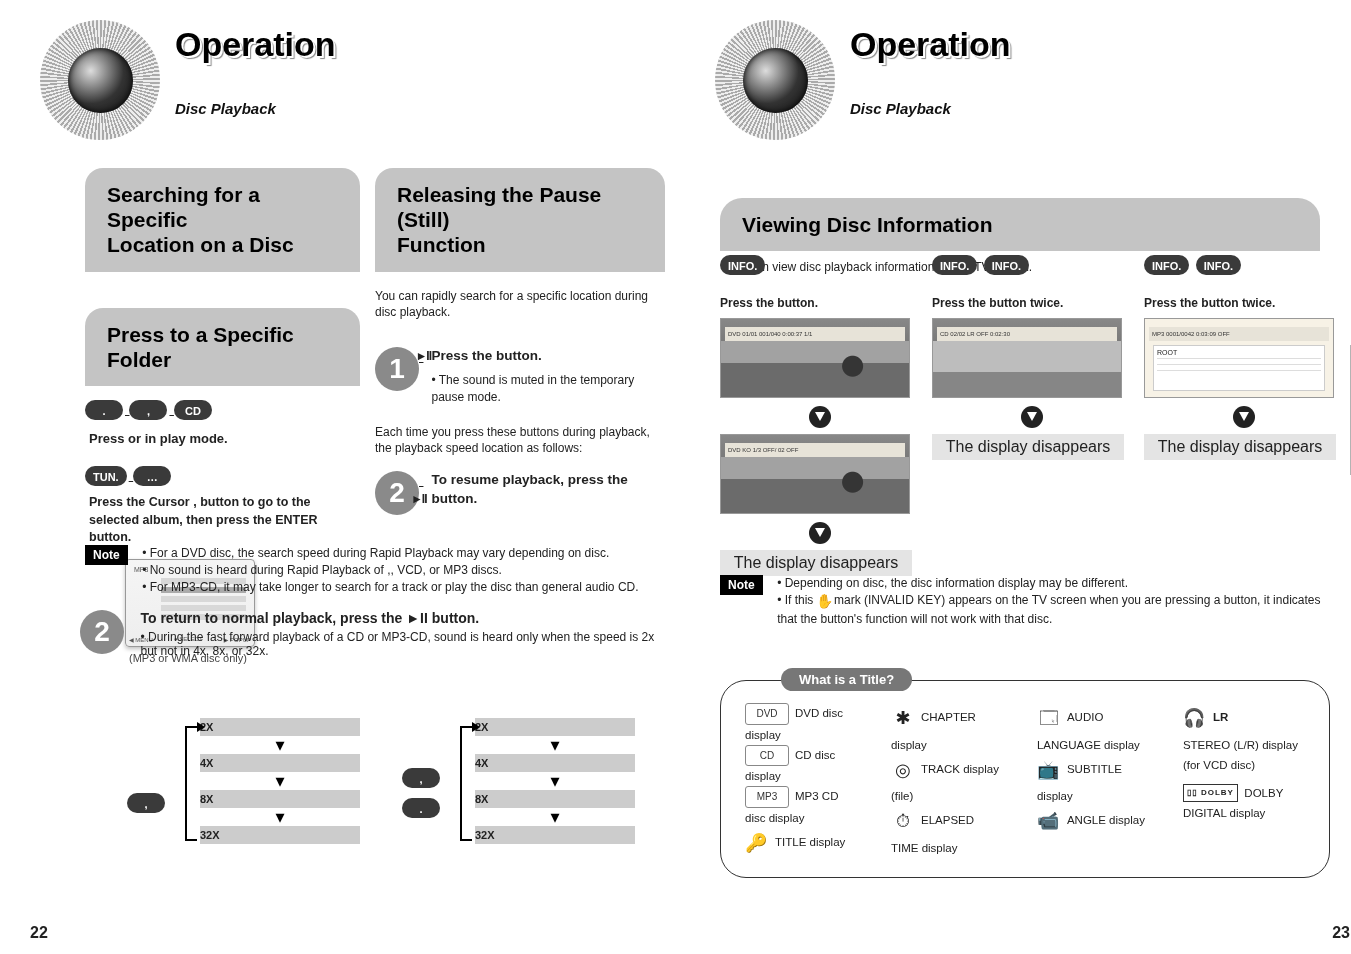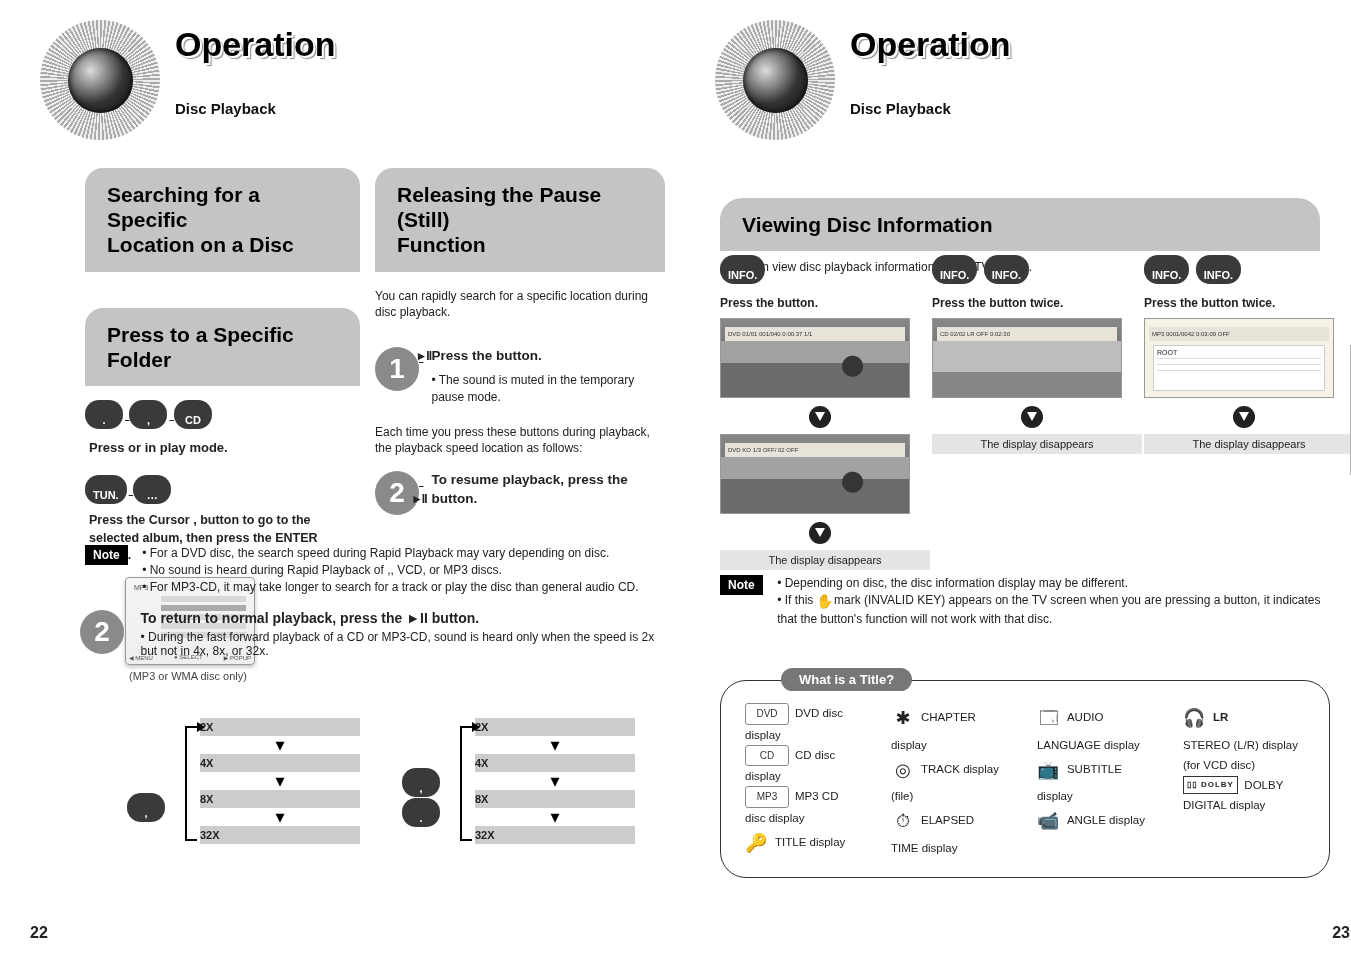--- a/index.html
+++ b/index.html
@@ -44,21 +44,21 @@
   .lens-label {
     position: absolute;
     top: 25px; left: 155px;
     font-size: 34px; font-weight: bold;
     text-shadow: 2px 2px 0 #fff, 3px 3px 1px #888;
     color: #000;
   }
   .lens-sub {
     position: absolute;
     top: 100px; left: 155px;
-    font-size: 15px; font-weight: bold; color: #111;
+    font-size: 15px; font-weight: bold; color: #111; font-style: italic;
   }
 
   
   .sect-header {
     background: #c4c4c4;
     border-radius: 18px 18px 0 0;
     padding: 14px 22px 14px 22px;
     margin-top: 18px;
     font-size: 21px;
     font-weight: bold;
@@ -72,21 +72,21 @@
   .col-left { left: 65px; width: 275px; top: 150px; }
   .col-right { left: 355px; width: 290px; top: 150px; }
 
   
   .pill {
     display: inline-block;
     background: #3a3a3a;
     color: #fff;
     font-size: 11px;
     font-weight: bold;
-    padding: 14px 8px 3px 8px;
+    padding: 5px 8px 3px 8px;
     border-radius: 14px;
     min-width: 38px;
     text-align: center;
     margin-right: 2px;
     vertical-align: middle;
   }
   .num-circle {
     display: inline-block;
     width: 44px; height: 44px;
     border-radius: 50%;
@@ -200,22 +200,22 @@
   .down-dot {
     width:22px; height:22px; border-radius:50%; background:#222;
     margin:8px auto 6px auto; position:relative;
   }
   .down-dot::after {
     content:""; position:absolute; left:6px; top:6px;
     border-left:5px solid transparent; border-right:5px solid transparent;
     border-top:9px solid #fff;
   }
   .label-band {
-    background:#e4e4e4; font-size:11px; text-align:center; padding:4px 0;
-    width:210px;
+    background:#e4e4e4; font-size:16px; text-align:center; padding:4px 0;
+    width:192px;
   }
 
   .right-note-row { position:absolute; left:25px; top:575px; width:620px; }
   .hand-icon { display:inline-block; width:14px; font-size:14px; vertical-align:-2px;}
 
   
   .gloss-box {
     position:absolute; left:25px; top:680px; width:610px;
     border:1.5px solid #333; border-radius:26px;
     padding:22px 24px 18px 24px;
@@ -483,20 +483,20 @@
         <div><span class="gly">⏱</span><span>ELAPSED TIME display</span></div>
       </div>
       <div class="gloss-col">
         <div><span class="gly">🗔</span><span>AUDIO LANGUAGE display</span></div>
         <div><span class="gly">📺</span><span>SUBTITLE display</span></div>
         <div><span class="gly">📹</span><span>ANGLE display</span></div>
       </div>
       <div class="gloss-col" style="flex:1.1;">
         <div><span class="gly">🎧</span><span style="font-weight:bold;">LR</span>&nbsp;&nbsp;<span style="white-space:pre-line; display:inline-block; vertical-align:top;">STEREO (L/R) display
 (for VCD disc)</span></div>
-        <div style="margin-top:0;"><span class="dolby-mark">▯▯ DOLBY</span>&nbsp;&nbsp;<span>DOLBY DIGITAL display</span></div>
+        <div style="margin-top:8px;"><span class="dolby-mark">▯▯ DOLBY</span>&nbsp;&nbsp;<span>DOLBY DIGITAL display</span></div>
       </div>
     </div>
   </div>
 
   <div class="side-tab"></div>
   <div class="page-num">23</div>
 </div>
 
 </body></html>

